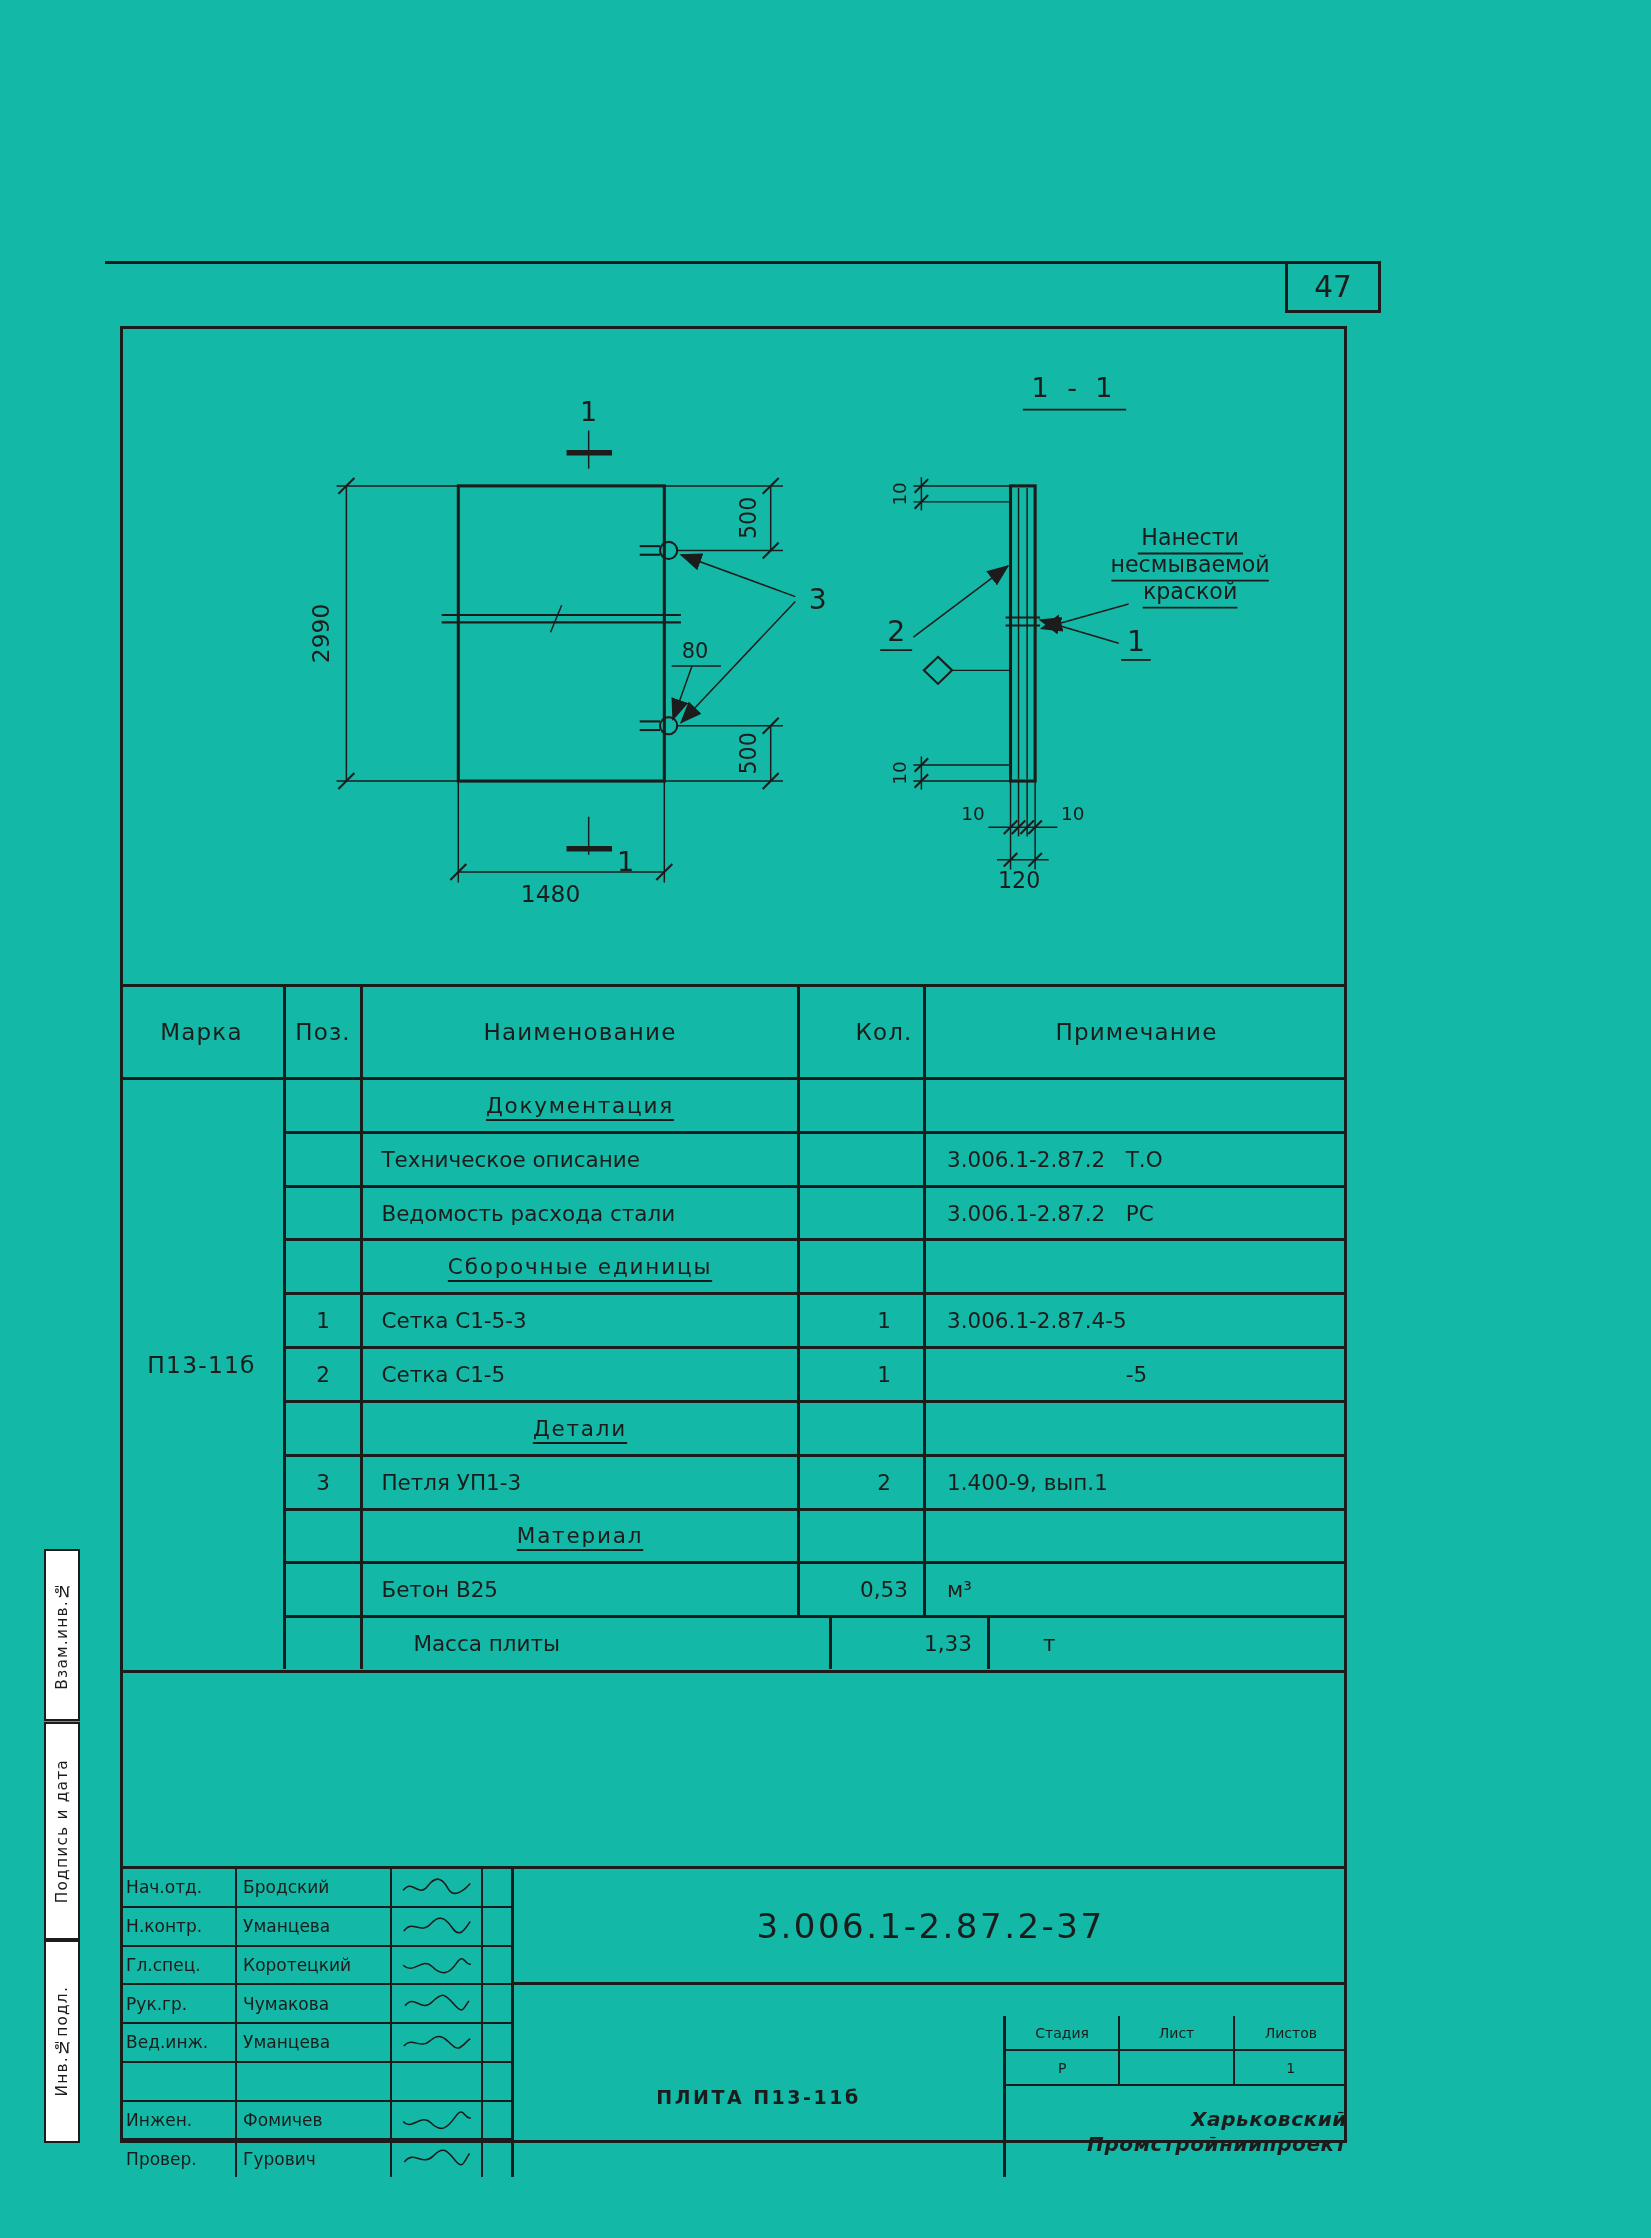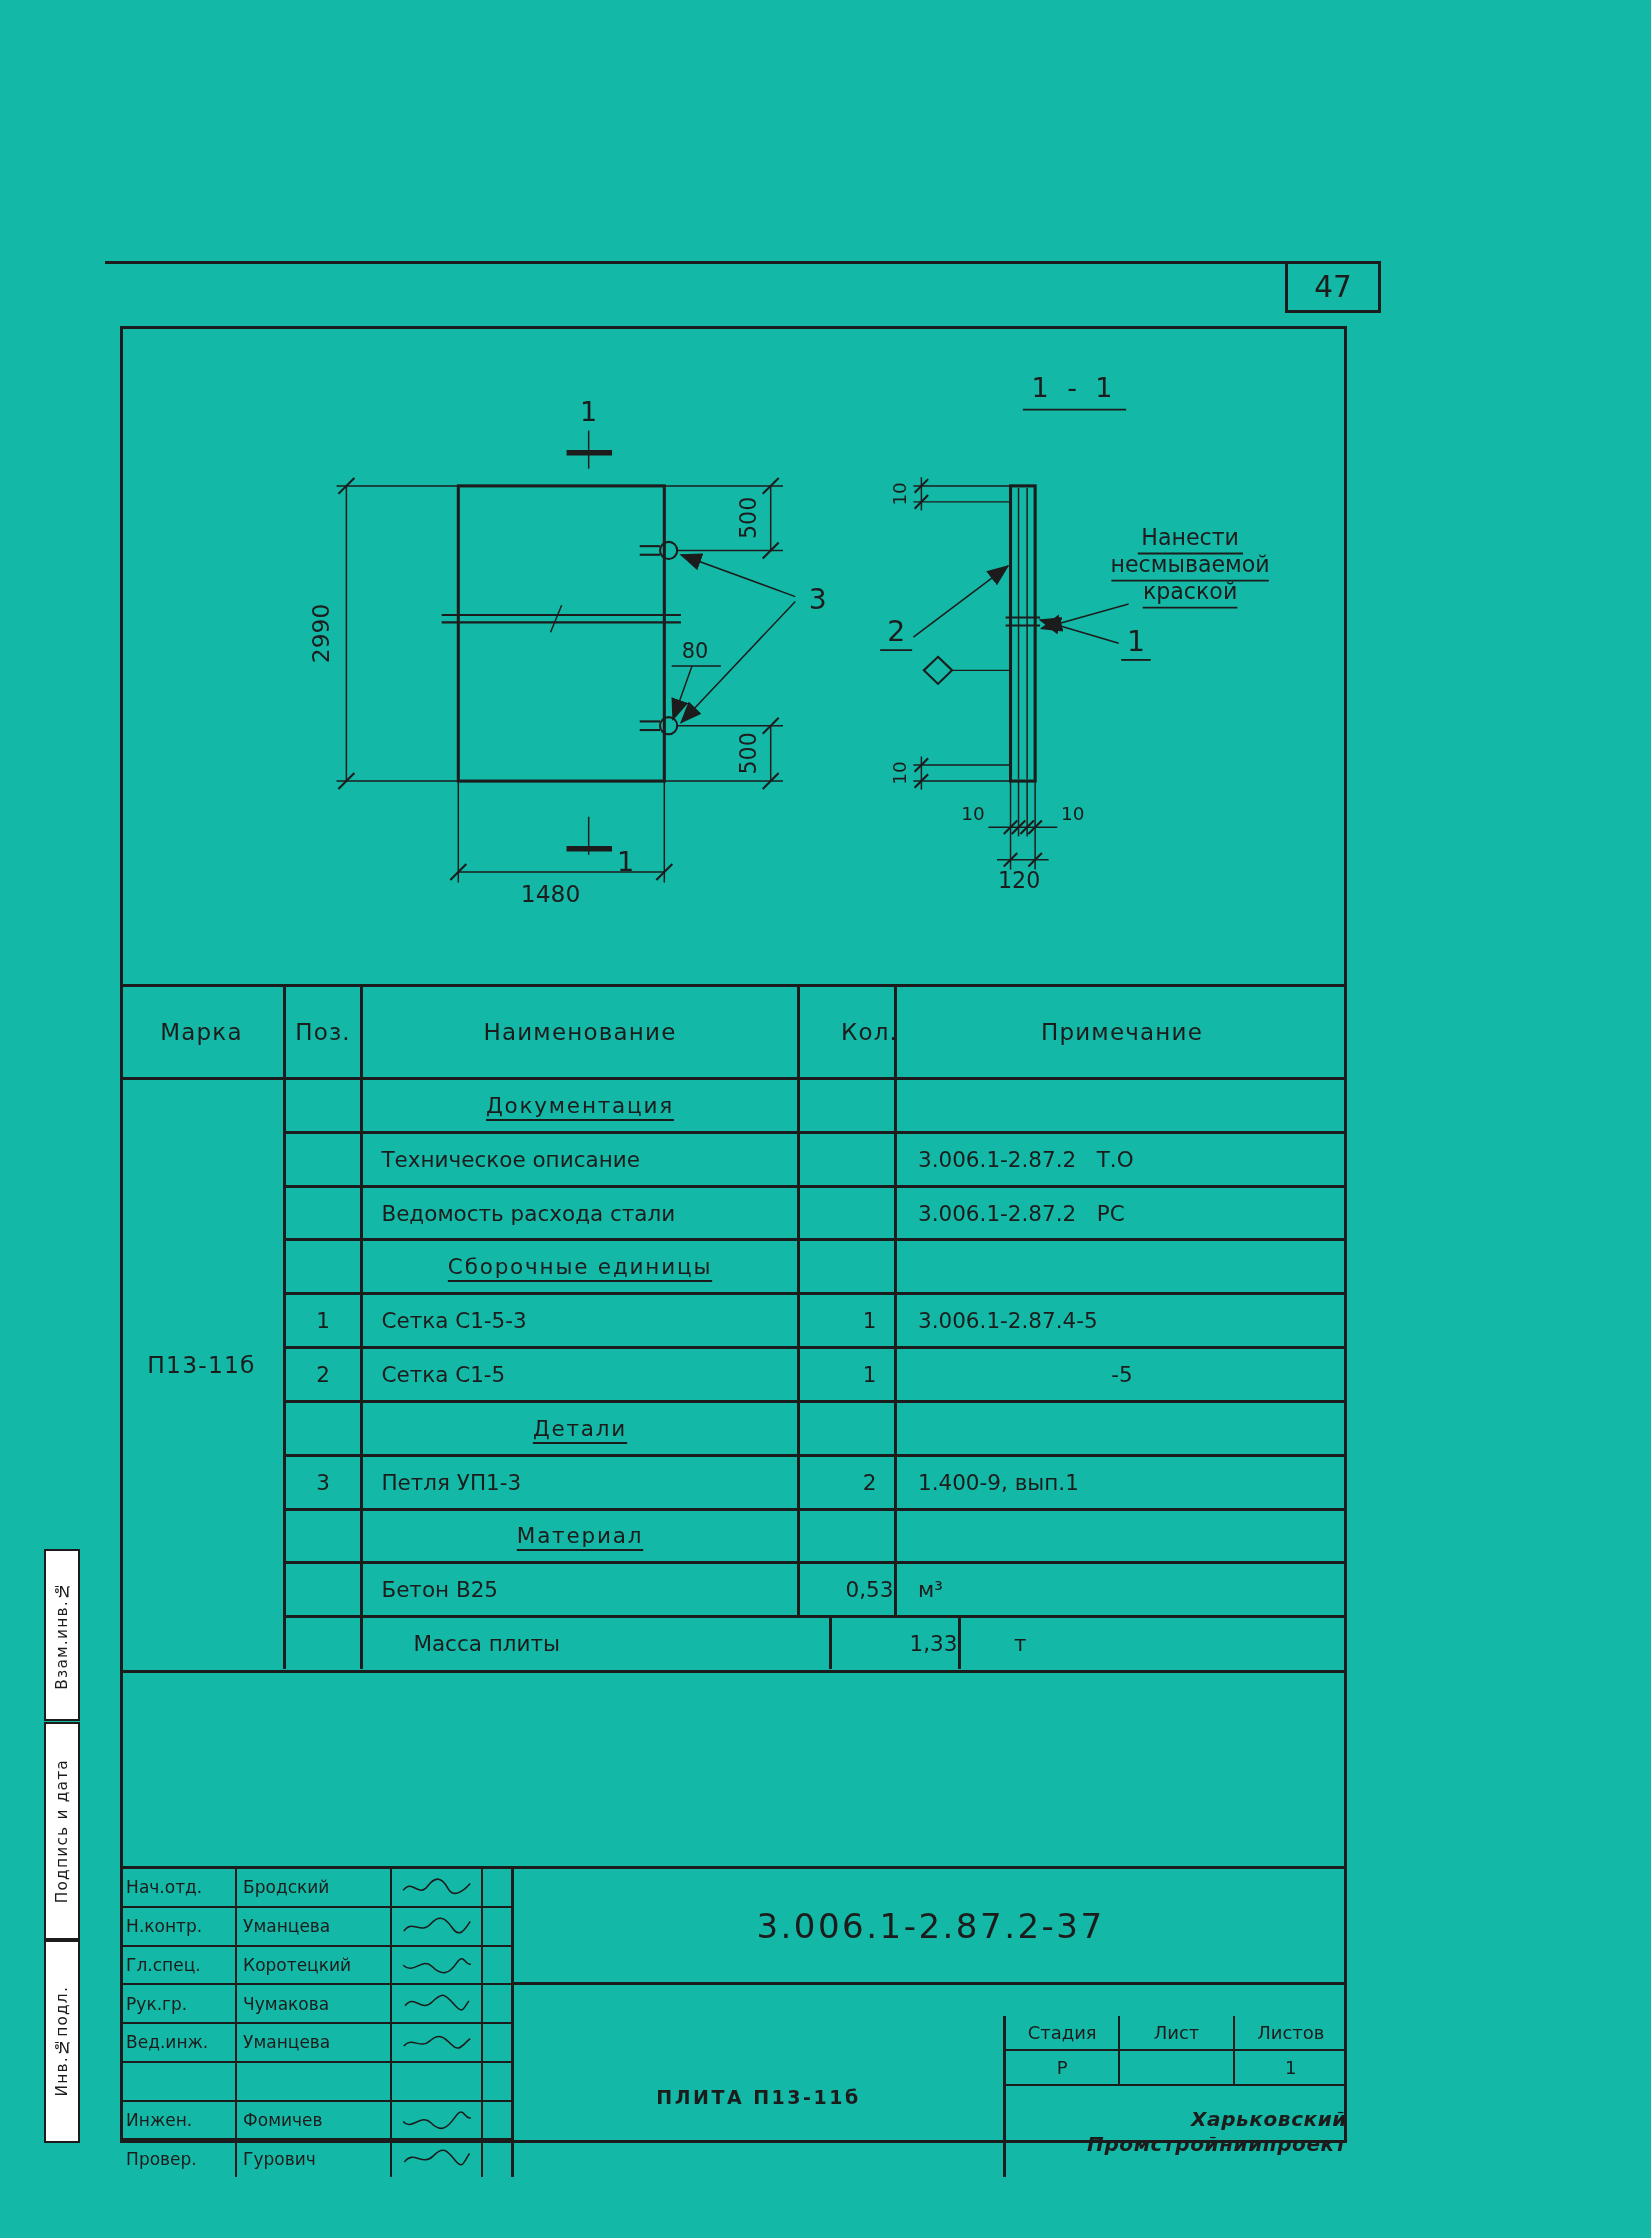--- a/index.html
+++ b/index.html
@@ -30,21 +30,21 @@
   .undl{ stroke:var(--ink); stroke-width:3; }
   
   .spec{
     position:absolute; left:120px; top:984px; width:1227px; height:689px;
     border-top:3.1px solid var(--ink); border-bottom:3.1px solid var(--ink); box-sizing:border-box;
     font-size:21.5px;
   }
   .spec-header{ display:flex; height:93px; border-bottom:3.1px solid var(--ink); box-sizing:border-box; }
   .sc{ border-right:3.1px solid var(--ink); box-sizing:border-box; display:flex; align-items:center; justify-content:center; }
   .sc.last{ border-right:none; }
-  .w-marka{ width:166px; } .w-poz{ width:77px; } .w-name{ width:437px; } .w-qty{ width:97px;padding-left:45px; } .w-note{ flex:1; }
+  .w-marka{ width:166px; } .w-poz{ width:77px; } .w-name{ width:437px; } .w-qty{ width:126px;padding-left:45px; } .w-note{ flex:1; }
   .spec-header .sc{ font-size:23px; letter-spacing:1.2px; }
   .spec-body{ display:flex; height:589px; }
   .marka-col{ width:166px; border-right:3.1px solid var(--ink); box-sizing:border-box; position:relative; }
   .marka-val{ position:absolute; top:271px; left:0; width:100%; text-align:center; font-size:23.4px; letter-spacing:1.2px; }
   .rows{ flex:1; display:flex; flex-direction:column; }
   .row{ flex:1; display:flex; border-bottom:3.1px solid var(--ink); box-sizing:border-box; }
   .row:last-child{ border-bottom:none;gap:32px; }
   .row .sc{ justify-content:center; }
   .row .name{ justify-content:flex-start; padding-left:18.4px; white-space:pre; }
   .row .note{ justify-content:flex-start; padding-left:21px; white-space:pre; }
@@ -65,21 +65,21 @@
   .tb-name{ width:155px; border-right:2.5px solid var(--ink); box-sizing:border-box; display:flex; align-items:center; padding-left:6.1px; font-size:17px; white-space:nowrap; overflow:hidden; }
   .tb-sig{ width:91px; border-right:2.5px solid var(--ink); box-sizing:border-box; display:flex; align-items:center; justify-content:center; overflow:hidden; }
   .tb-extra{ flex:1; }
   .sig{ width:74px; height:24.6px; }
   .tb-right{ flex:1; display:flex; flex-direction:column;gap:31px; }
   .tb-doc{ height:116px; border-bottom:3.1px solid var(--ink); box-sizing:border-box; display:flex; align-items:center; justify-content:center; font-size:34px; letter-spacing:2.5px; }
   .tb-lower{ flex:1; display:flex; }
   .tb-title{ width:492px; border-right:3.1px solid var(--ink); box-sizing:border-box; display:flex; align-items:center; justify-content:center; font-size:19px; letter-spacing:2.5px;font-weight:bold; }
   .tb-stage{ flex:1; display:flex; flex-direction:column; }
   .tb-stage-row{ height:35px; border-bottom:2.5px solid var(--ink); box-sizing:border-box; display:flex; }
-  .tb-stage-cell{ flex:1; border-right:2.5px solid var(--ink); box-sizing:border-box; display:flex; align-items:center; justify-content:center; font-size:18px; }
+  .tb-stage-cell{ flex:1; border-right:2.5px solid var(--ink); box-sizing:border-box; display:flex; align-items:center; justify-content:center; font-size:14px; }
   .tb-stage-cell.last{ border-right:none; }
   .tb-org{ flex:1; display:flex; flex-direction:column; align-items:flex-end; justify-content:center; font-size:20px; font-weight:bold; font-style:italic; letter-spacing:0.6px; line-height:1.25; }
   
   .stamp{ position:absolute; left:44px; width:36px; border:2.5px solid var(--ink); box-sizing:border-box;
           display:flex; align-items:center; justify-content:center; background:#fff; }
   .stamp span{ writing-mode:vertical-rl; transform:rotate(180deg); font-size:15.4px; letter-spacing:1.2px; white-space:nowrap; }
   .stamp1{ top:1549px; height:172px; }
   .stamp2{ top:1722px; height:218px; }
   .stamp3{ top:1940px; height:203px; }
 </style>

